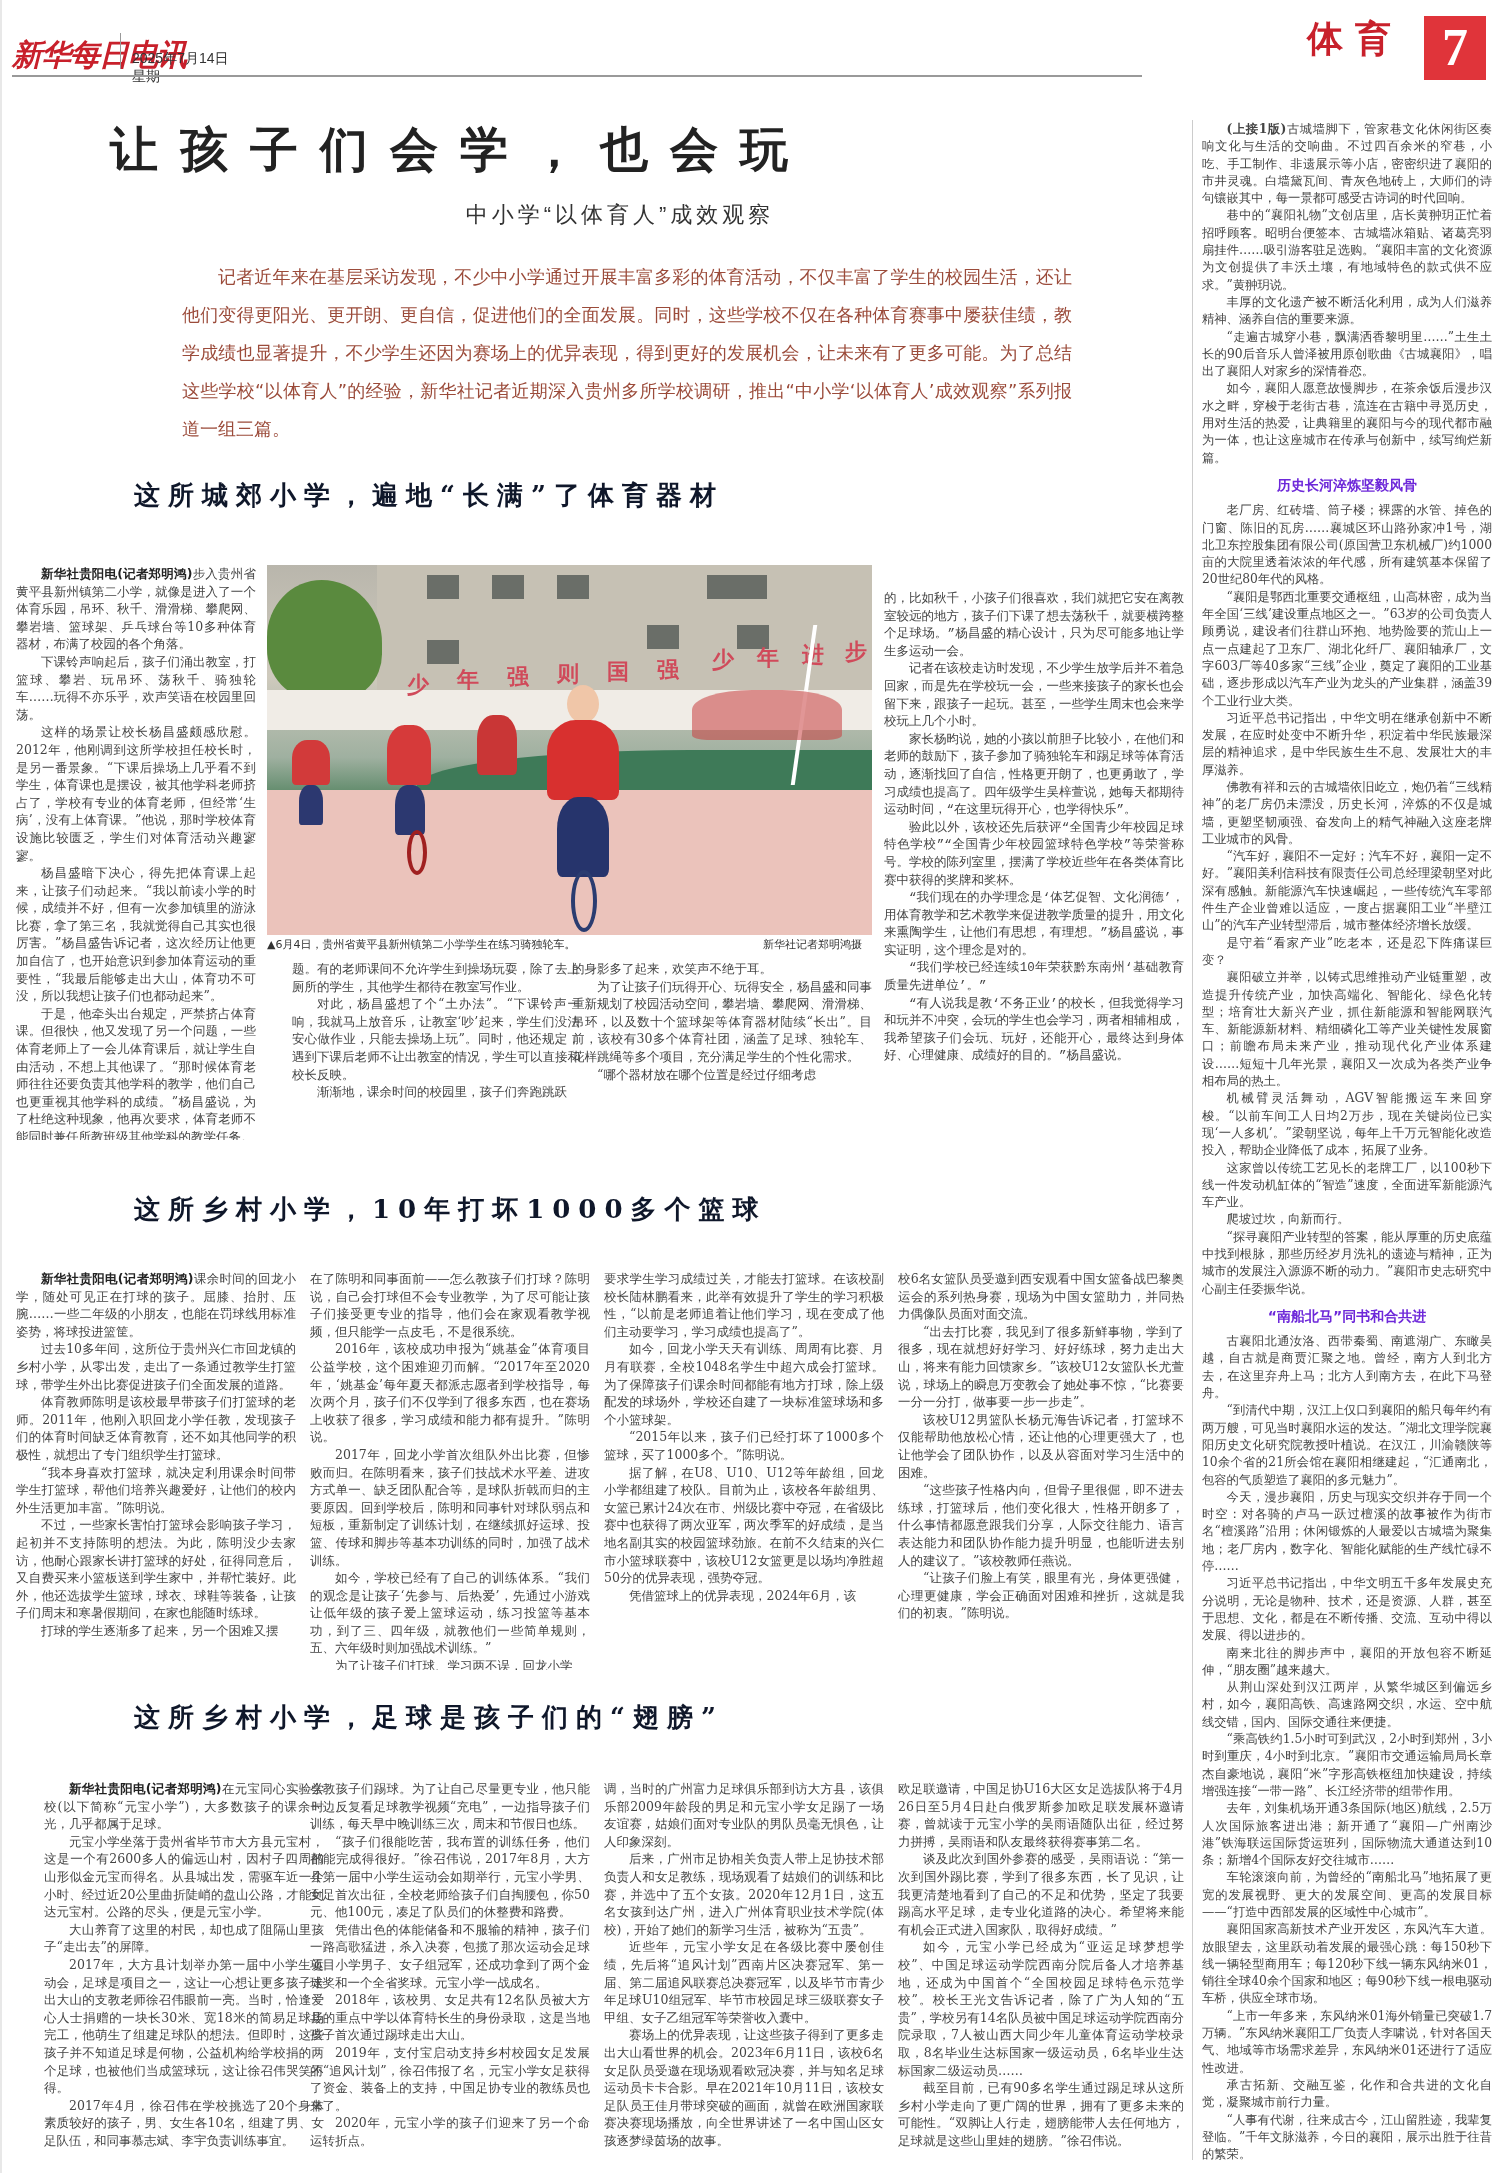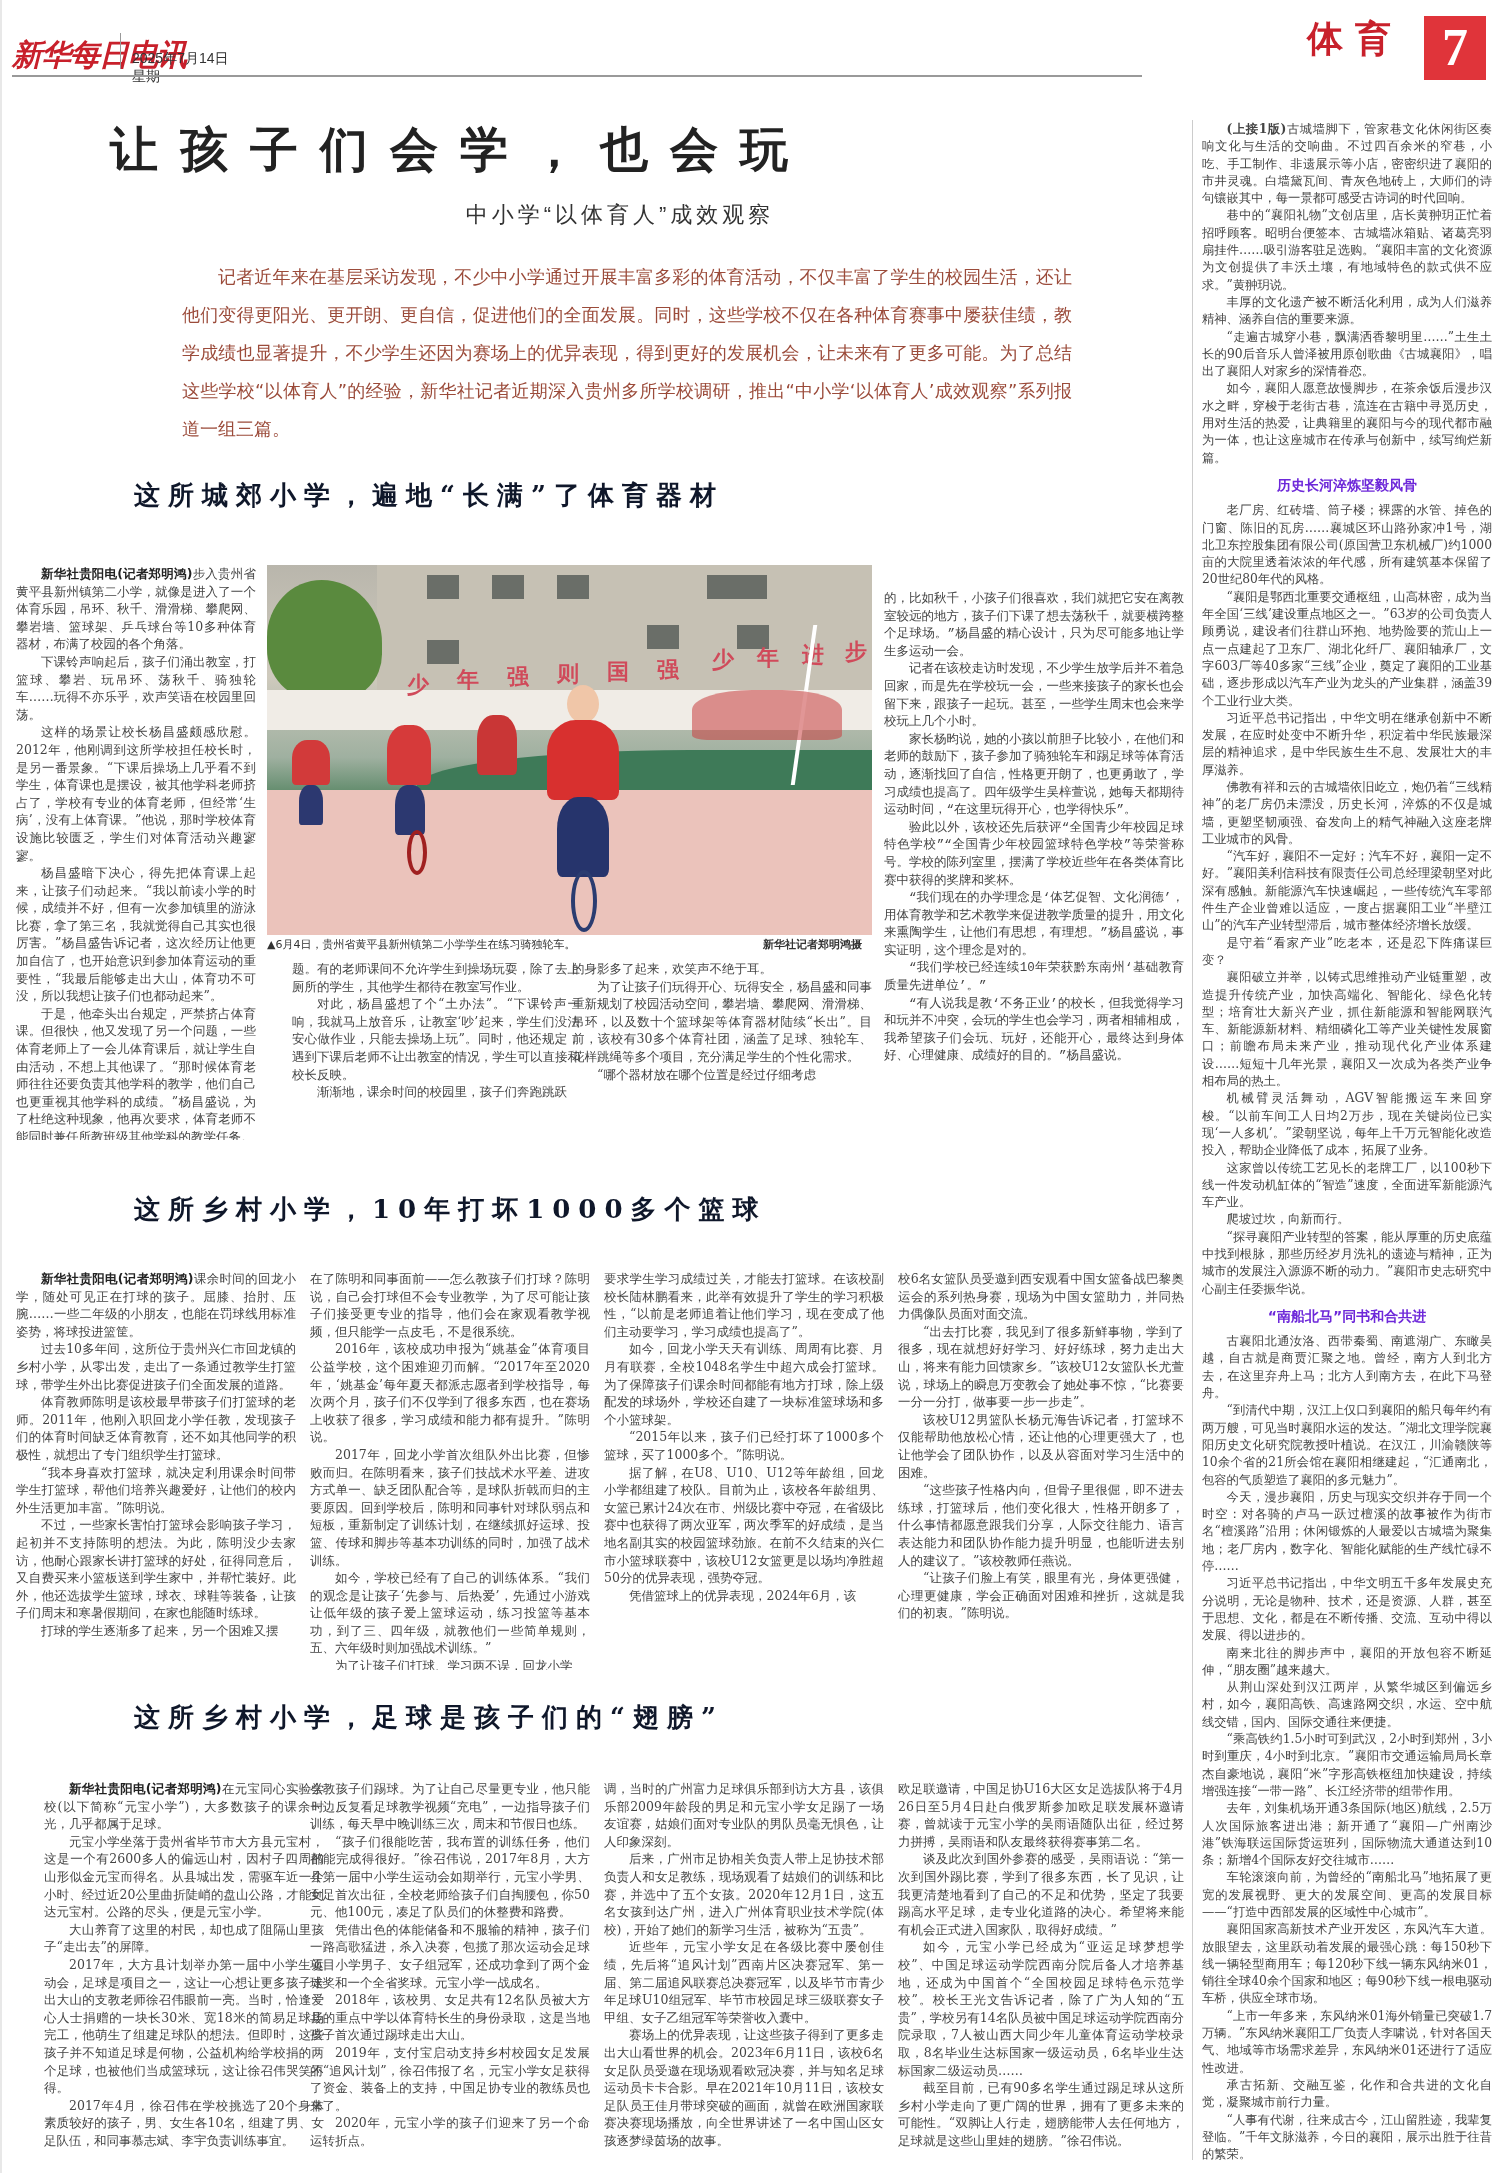--- a/index.html
+++ b/index.html
@@ -32,21 +32,21 @@
 .photo .bldg{position:absolute;left:110px;top:0;width:495px;height:145px;background:#c6c1b4;}
 .photo .win{position:absolute;width:32px;height:24px;background:#6a6e68;}
 .photo .wall{position:absolute;left:0;top:125px;width:605px;height:40px;background:#f0ece6;}
 .photo .slogan{position:absolute;top:95px;font-size:22px;color:#d04a5a;font-weight:bold;}
 .photo .field{position:absolute;left:150px;top:185px;width:455px;height:60px;background:#3e7a58;border-radius:60% 0 0 0;}
 .photo .track{position:absolute;left:0;top:225px;width:605px;height:145px;background:#ebc3bb;}
 .photo .goal{position:absolute;left:535px;top:60px;width:4px;height:160px;background:#fff;transform:skewX(-8deg);}
 .photo .kid{position:absolute;border-radius:40% 40% 10% 10%;}
 .photo .wheel{position:absolute;border-radius:50%;border:4px solid #2a3c70;}
 .caption{position:absolute;left:265px;top:937px;width:605px;font-family:"DejaVu Sans",sans-serif;font-size:11px;color:#333;}
-.caption .credit{position:absolute;right:10px;top:0;font-weight:bold;}
+.caption .credit{position:absolute;right:10px;top:0;font-weight:normal;}
 </style>
 </head>
 <body>
 
 <div class="page">
 
   <div class="masthead">
     <div class="brand">新华每日电讯</div>
     <div class="brand-divider"></div>
     <div class="dateblock">

